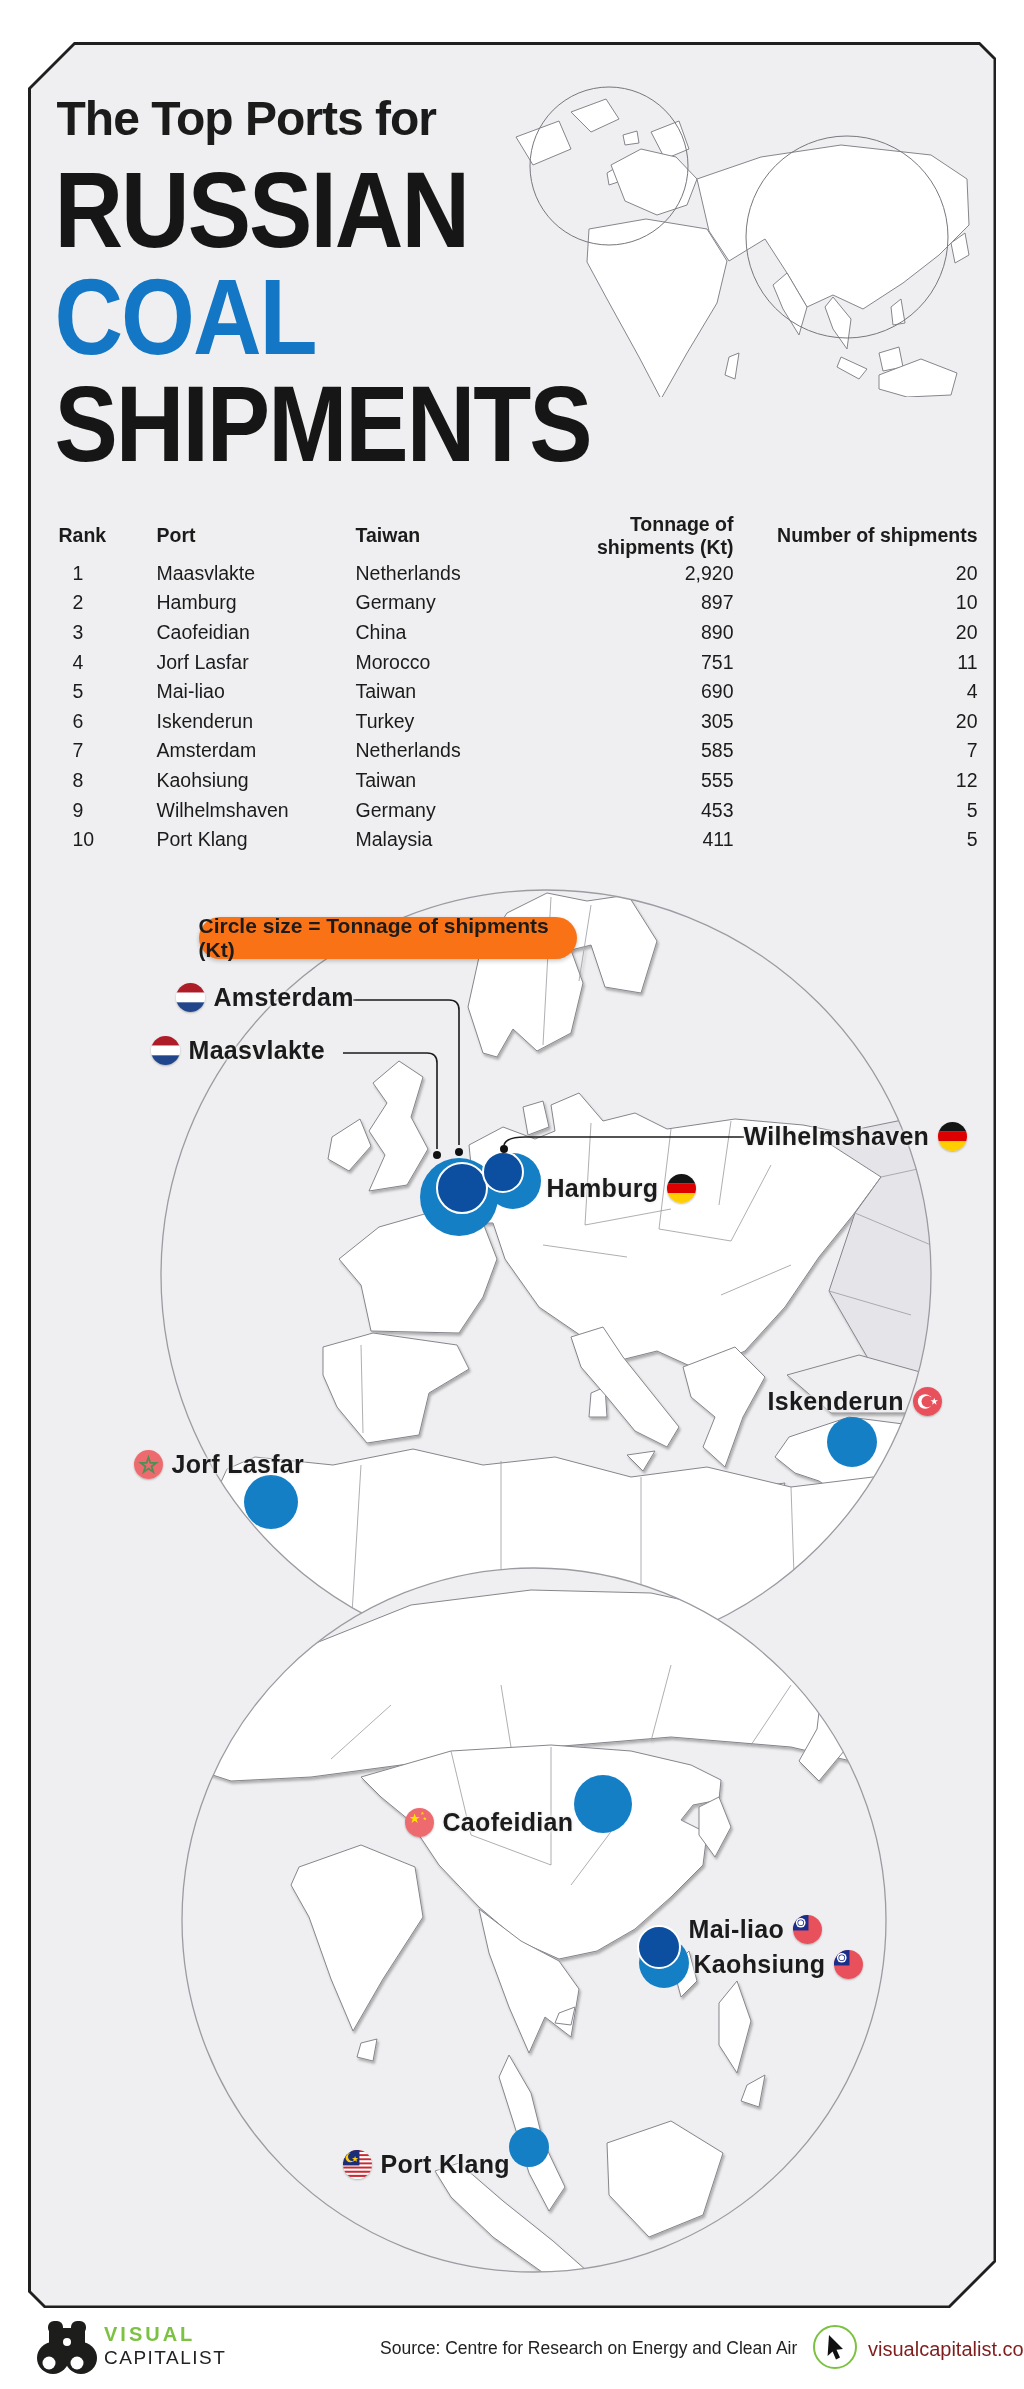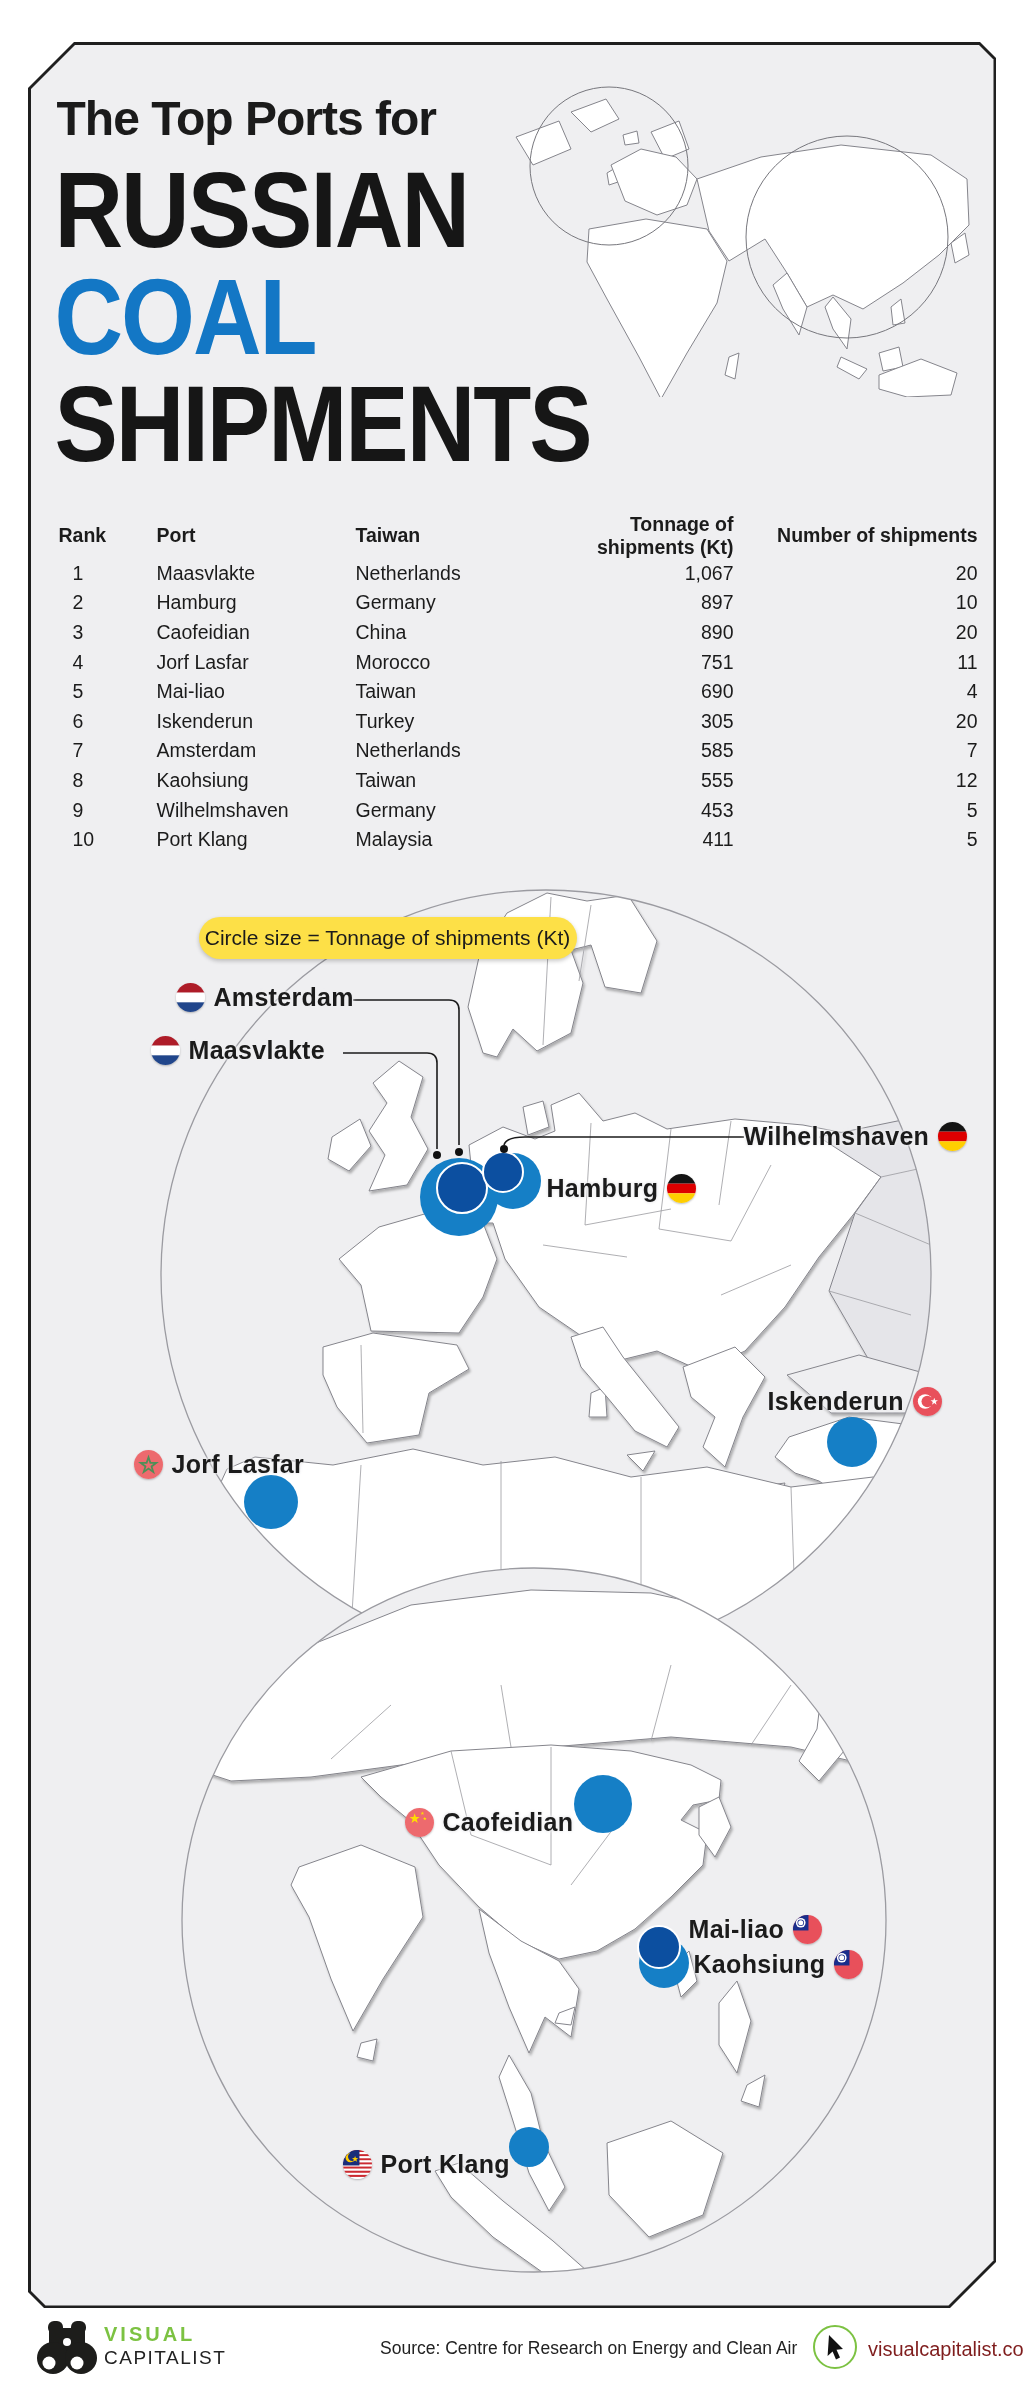--- a/index.html
+++ b/index.html
@@ -33,23 +33,23 @@
   .seafill{fill:#efeff1;}
   .leader{fill:none;stroke:#1b1b1b;stroke-width:1.6;}
   .bubble-light{fill:#157fc6;}
   .bubble-dark{fill:#0c4fa0;stroke:#ffffff;stroke-width:2;}
   .ldot{fill:#111;}
   
   .port-label{position:absolute;display:flex;align-items:center;gap:9px;font-size:25px;font-weight:700;letter-spacing:0.3px;white-space:nowrap;
     text-shadow:0 0 3px #efeff1,0 0 3px #efeff1,0 0 5px #efeff1;}
   .flag{width:29px;height:29px;border-radius:50%;overflow:hidden;flex:0 0 29px;box-shadow:0 1px 2px rgba(0,0,0,.25);}
   .flag svg{display:block;}
-  .legend-pill{left:168px;top:872px;width:378px;height:42px;background:#fde047;border-radius:21px;
+  .legend-pill{left:168px;top:872px;width:378px;height:42px;background:#f97316;border-radius:21px;
     box-shadow:0 2px 4px rgba(0,0,0,.22);display:flex;align-items:center;justify-content:center;
-    font-size:21px;font-weight:400;}
+    font-size:21px;font-weight:700;}
   
   #footer{position:absolute;left:0;top:2308px;width:1024px;height:58px;background:#fff;}
   .logo-icon{position:absolute;left:36px;top:12px;}
   .logo-text{position:absolute;left:104px;top:16px;line-height:1;}
   .logo-text .t1{color:#7cc242;font-weight:700;font-size:20px;letter-spacing:3px;}
   .logo-text .t2{color:#222;font-weight:400;font-size:19px;letter-spacing:1.5px;margin-top:4px;}
   .source-text{position:absolute;left:380px;top:30px;font-size:17.5px;color:#222;}
   .cursor-badge{position:absolute;left:812px;top:16px;width:46px;height:46px;}
   .site-text{position:absolute;left:868px;top:30px;font-size:20px;color:#7f1d1d;}
 </style>
@@ -180,21 +180,21 @@
           <div class="c-rank">Rank</div>
           <div class="c-port">Port</div>
           <div class="c-country">Taiwan</div>
           <div class="c-ton">Tonnage of shipments (Kt)</div>
           <div class="c-num">Number of shipments</div>
         </div>
         <div class="trow">
           <div class="c-rank">1</div>
           <div class="c-port">Maasvlakte</div>
           <div class="c-country">Netherlands</div>
-          <div class="c-ton">1,067</div>
+          <div class="c-ton">2,920</div>
           <div class="c-num">20</div>
         </div>
         <div class="trow">
           <div class="c-rank">2</div>
           <div class="c-port">Hamburg</div>
           <div class="c-country">Germany</div>
           <div class="c-ton">897</div>
           <div class="c-num">10</div>
         </div>
         <div class="trow">

